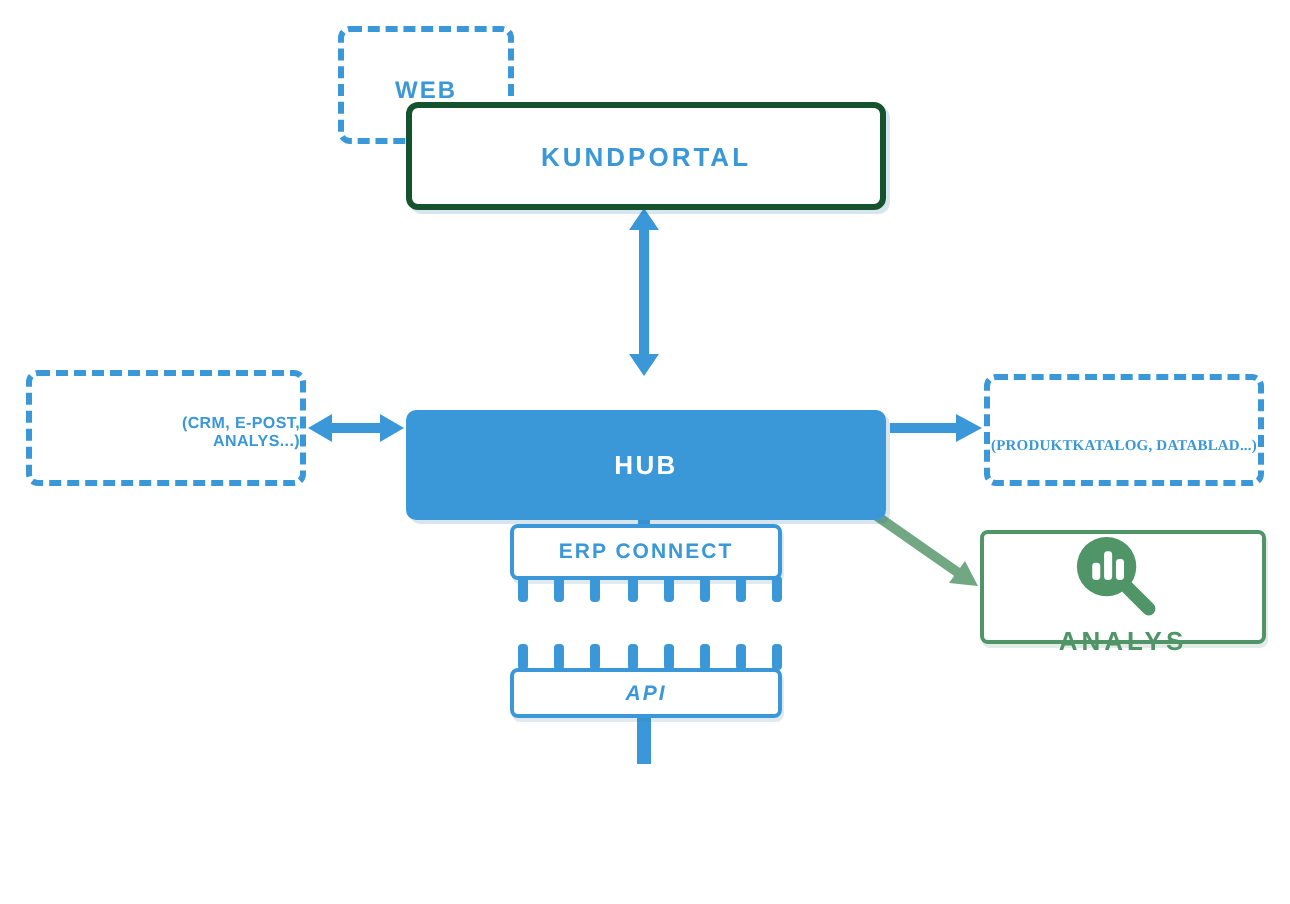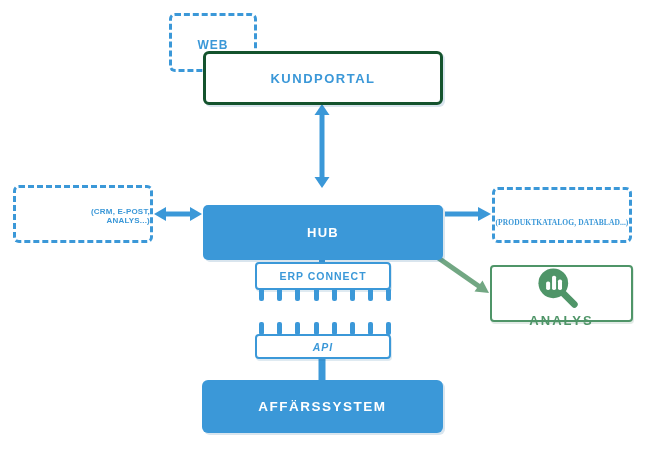--- a/index.html
+++ b/index.html
@@ -106,23 +106,20 @@
     <div class="pin" style="left:332px;"></div>
     <div class="pin" style="left:350px;"></div>
     <div class="pin" style="left:368px;"></div>
     <div class="pin" style="left:386px;"></div>
   </div>
 
   <div class="box thinb" style="left:255px;top:334px;width:136px;height:25px;border-radius:4px;font-style:italic;">
     <div class="lbl-small">API</div>
   </div>
 
-  <div class="box filled" style="left:202px;top:380px;width:241px;height:53px;">
-    <div class="lbl-main" style="font-size:13.5px;">AFFÄRSSYSTEM</div>
-  </div>
 
   <div class="box greenb" style="left:490px;top:265px;width:143px;height:57px;">
     <svg class="analys-icon" width="46" height="46" viewBox="0 0 48 48">
       <circle cx="17" cy="17" r="15.5" fill="#4F9568"></circle>
       <rect x="9.5" y="15" width="4.2" height="9" rx="1.8" fill="#ffffff"></rect>
       <rect x="15.7" y="9" width="4.2" height="15" rx="1.8" fill="#ffffff"></rect>
       <rect x="21.9" y="13" width="4.2" height="11" rx="1.8" fill="#ffffff"></rect>
       <line x1="28" y1="28" x2="39" y2="39" stroke="#4F9568" stroke-width="7" stroke-linecap="round"></line>
     </svg>
     <div class="lbl-analys">ANALYS</div>

